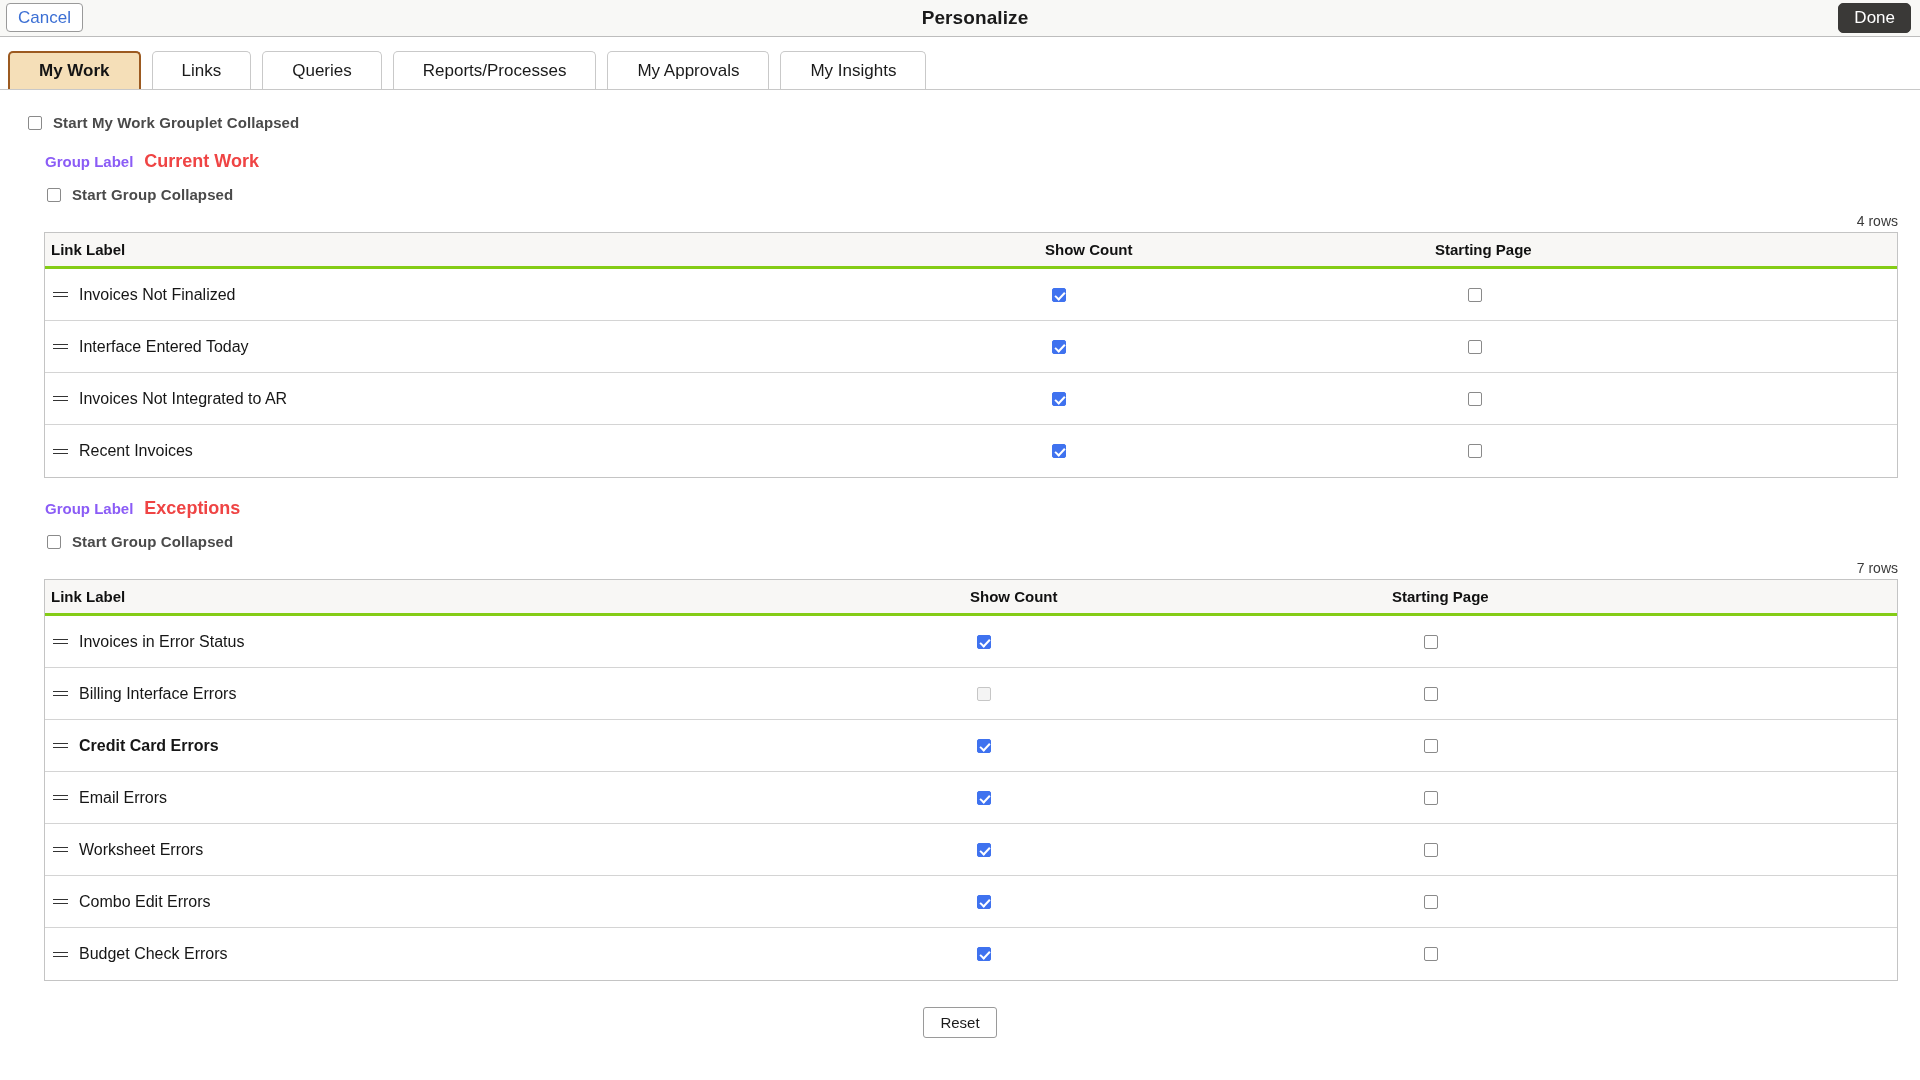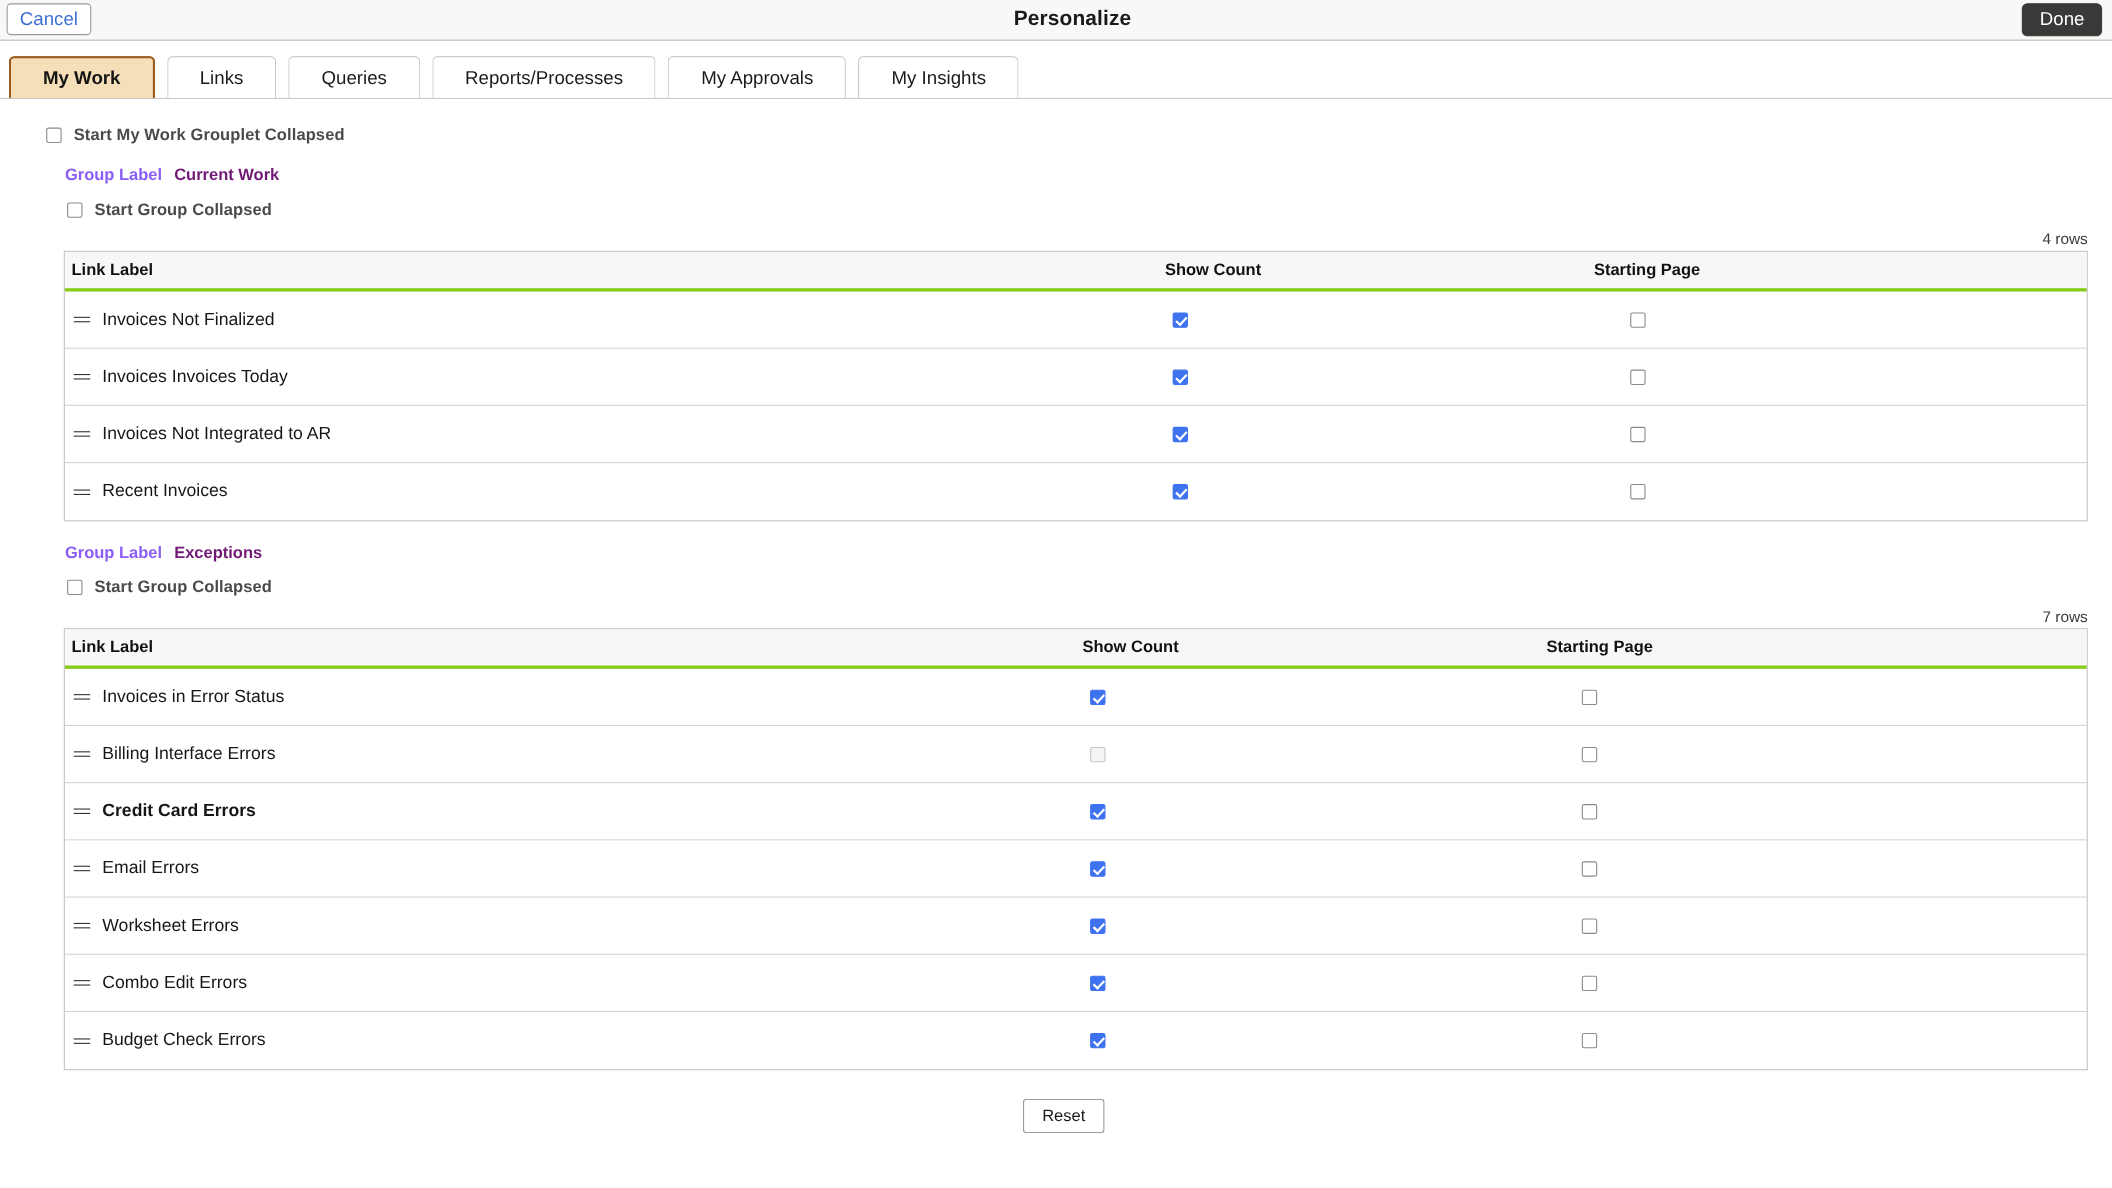--- a/index.html
+++ b/index.html
@@ -84,21 +84,21 @@
   .tab.active {
     background: #f5dfb8;
     border: 2px solid #9c5a20;
     border-bottom: none;
     font-weight: bold;
     color: #141414;
     line-height: 35px;
   }
 
   
-  .content { padding: 0 0 0 14px; }
+  .content { padding: 0 0 0 0; }
 
   .check-row {
     display: flex;
     align-items: center;
     gap: 11px;
   }
   .cb {
     width: 14px; height: 14px;
     border: 1px solid #8a8a8a;
     border-radius: 2px;
@@ -140,23 +140,23 @@
     display: flex;
     align-items: baseline;
     gap: 11px;
   }
   .group-label-key {
     font-size: 15px;
     font-weight: bold;
     color: #8b5cf6;
   }
   .group-label-val {
-    font-size: 15px;
-    font-weight: bold;
-    color: #701a75;
+    font-size: 18px;
+    font-weight: bold;
+    color: #ef4444;
   }
   .group-collapse-row { margin: 14px 0 0 47px; }
 
   .rows-count {
     text-align: right;
     font-size: 14px;
     color: #3a3a3a;
     margin: 10px 22px 3px 0;
   }
 
@@ -279,21 +279,21 @@
           <div class="cell-center" style="position: absolute; left: 1007px;">
             <span class="cb checked"></span>
           </div>
           <div class="cell-center" style="position: absolute; left: 1423px;">
             <span class="cb"></span>
           </div>
         </div>
         <div class="grid-row" style="position: relative;">
           <div class="link-cell" style="position: absolute; left: 8px;">
             <span class="handle"></span>
-            <span>Invoices Invoices Today</span>
+            <span>Interface Entered Today</span>
           </div>
           <div class="cell-center" style="position: absolute; left: 1007px;">
             <span class="cb checked"></span>
           </div>
           <div class="cell-center" style="position: absolute; left: 1423px;">
             <span class="cb"></span>
           </div>
         </div>
         <div class="grid-row" style="position: relative;">
           <div class="link-cell" style="position: absolute; left: 8px;">

